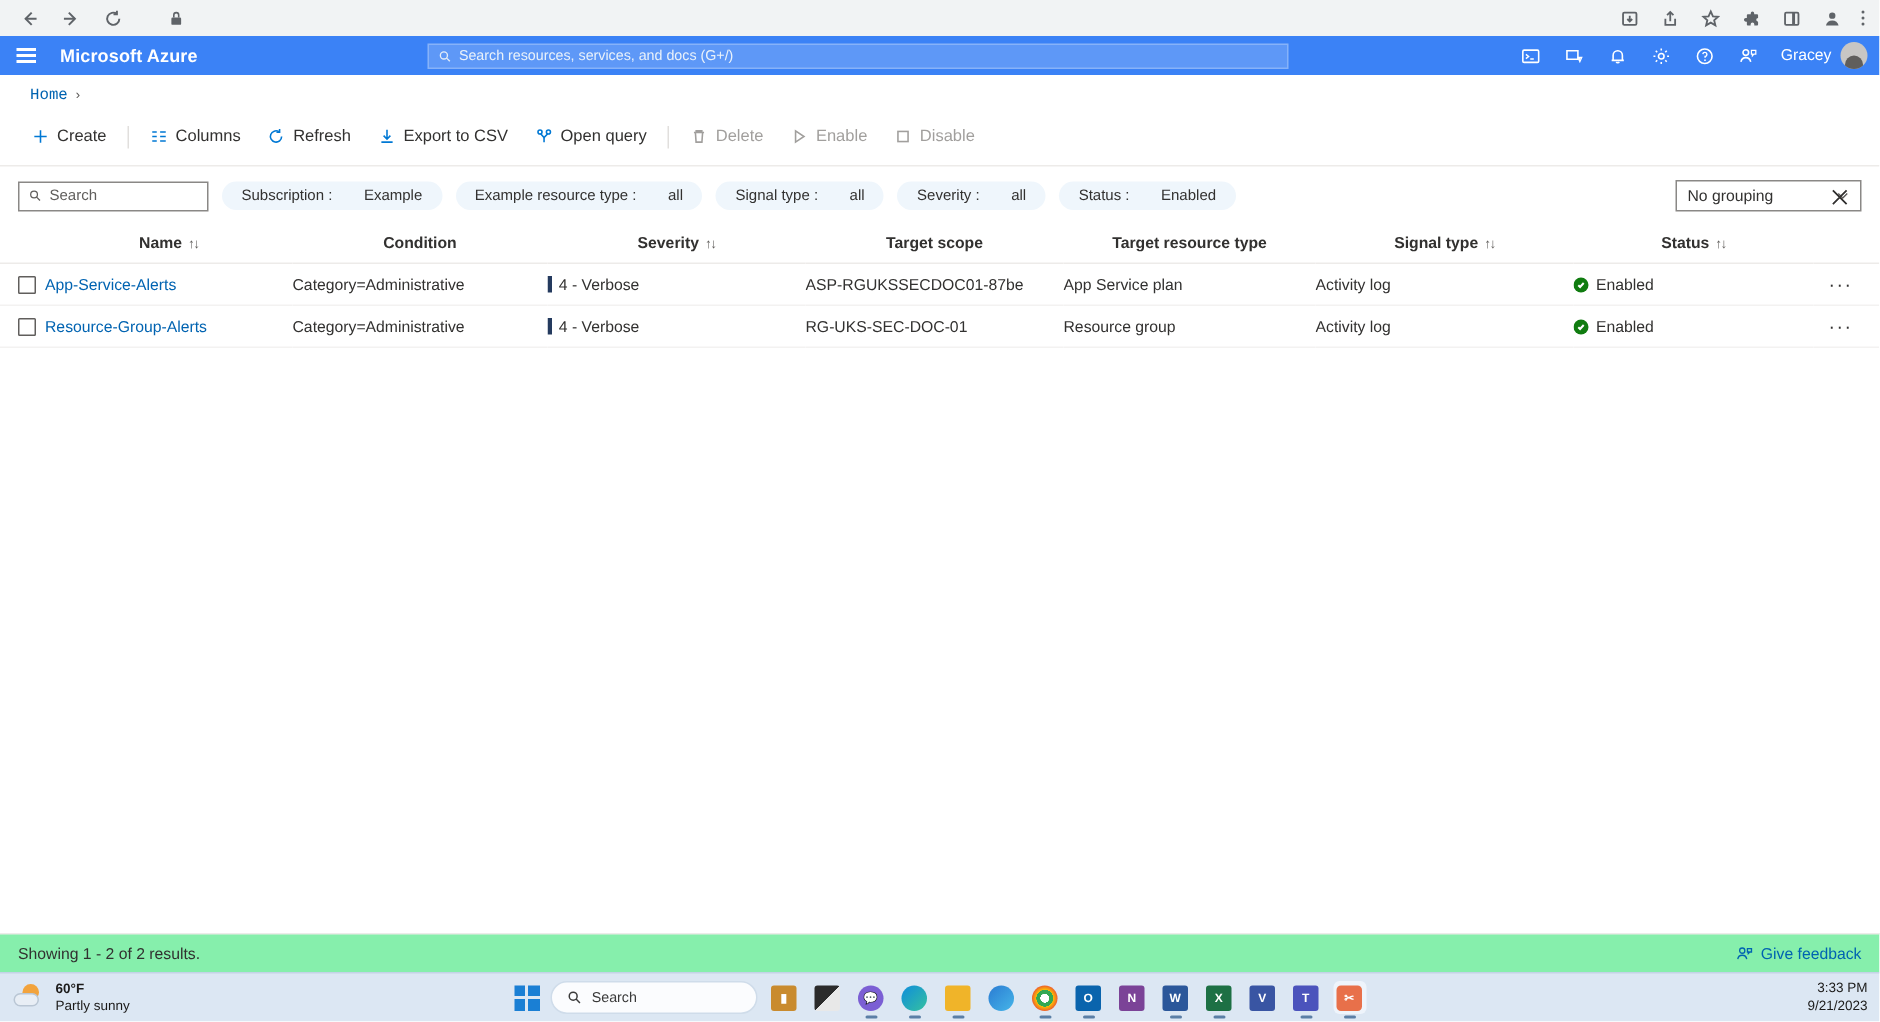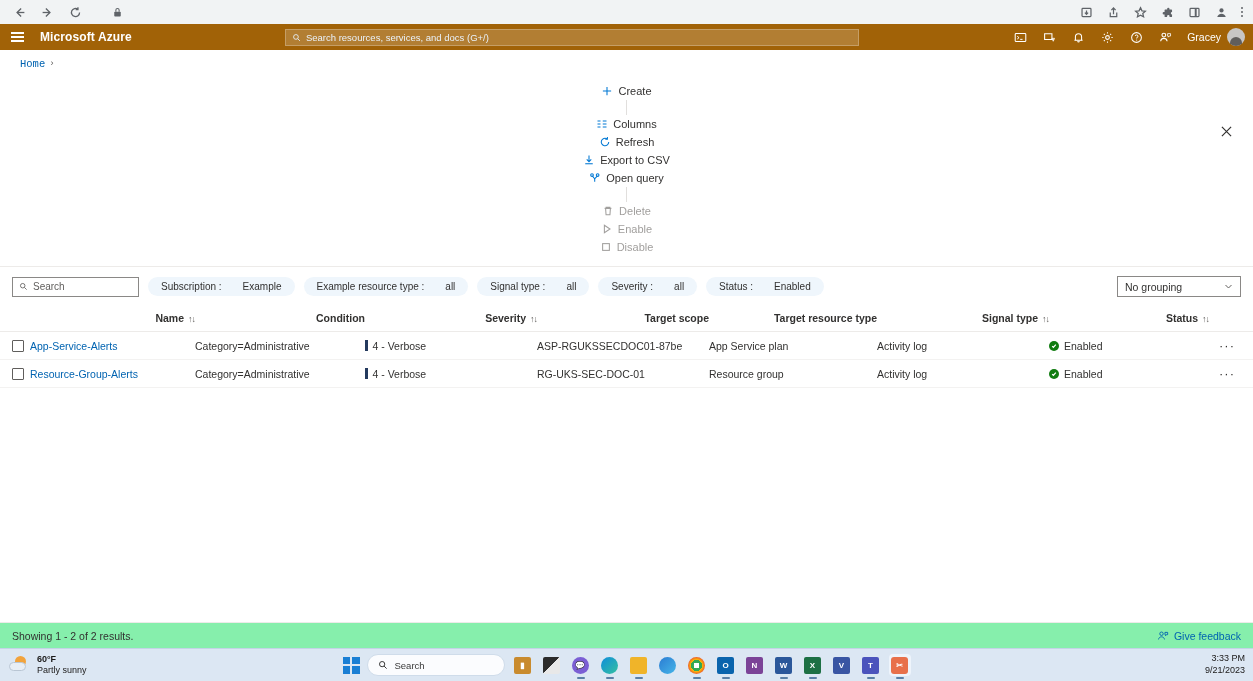--- a/index.html
+++ b/index.html
@@ -22,21 +22,21 @@
   .lock-ic { margin-left: 14px; }
   .lock-ic svg { fill: #5f6368; stroke: none; }
   .browser-spacer { flex: 1; }
   .right-icons { display: flex; align-items: center; gap: 13px; padding-right: 4px; }
   .right-icons .nav-ic svg { stroke-width: 1.5; }
   .br-dots { display: flex; flex-direction: column; gap: 2px; align-items: center; }
   .br-dots i { width: 2px; height: 2px; background: #5f6368; border-radius: 50%; display: block; }
 
   
   .az-header {
-    height: 26px; flex: 0 0 26px; background: #a16207;
+    height: 26px; flex: 0 0 26px; background: #3b82f6;
     display: flex; align-items: center; color: #fff;
   }
   .hamburger {
     width: 34px; height: 26px; display: flex; align-items: center; justify-content: center;
     cursor: pointer;
   }
   .hamburger span { display: block; width: 13px; height: 1.5px; background: #fff; position: relative; }
   .hamburger span::before, .hamburger span::after {
     content: ""; position: absolute; left: 0; width: 13px; height: 1.5px; background: #fff;
   }
@@ -76,21 +76,21 @@
   .title-dots { margin-left: 12px; color: #605e5c; font-size: 13px; letter-spacing: 1px; cursor: pointer; margin-top: 4px; }
   .close-x {
     position: absolute; right: 18px; top: 72px; width: 18px; height: 18px;
     display: flex; align-items: center; justify-content: center; cursor: pointer;
   }
   .close-x svg { width: 11px; height: 11px; stroke: #323130; stroke-width: 1.3; }
 
   
   .cmdbar {
     display: flex; align-items: center; gap: 0; padding: 12px 12px 10px 12px;
-    border-bottom: 1px solid #edebe9; font-size: 11px; color: #323130; flex-direction: column;
+    border-bottom: 1px solid #edebe9; font-size: 11px; color: #323130;
   }
   .cmd {
     display: flex; align-items: center; gap: 5px; padding: 3px 9px;
     cursor: pointer; white-space: nowrap; border-radius: 2px;
   }
   .cmd.disabled { color: #a19f9d; cursor: default; }
   .cmd svg { width: 12px; height: 12px; fill: none; stroke: #0078d4; stroke-width: 1.4; }
   .cmd.disabled svg { stroke: #a19f9d; }
   .cmd-sep { width: 1px; height: 15px; background: #e1dfdd; margin: 0 5px; }
 
@@ -112,21 +112,21 @@
     width: 124px; height: 21px; border: 1px solid #8a8886; background: #fff;
     display: flex; align-items: center; justify-content: space-between;
     padding: 0 7px; font-size: 10.5px; color: #323130; cursor: pointer;
   }
   .grouping svg { width: 9px; height: 9px; stroke: #605e5c; fill: none; stroke-width: 1.3; }
 
   
   .tbl-wrap { flex: 1; overflow: hidden; min-height: 0; }
   table { width: 100%; border-collapse: collapse; table-layout: fixed; }
   thead th {
-    text-align: right; font-size: 10.5px; font-weight: 600; color: #323130;
+    text-align: center; font-size: 10.5px; font-weight: 600; color: #323130;
     padding: 6px 0 7px 0; border-bottom: 1px solid #edebe9; white-space: nowrap;
   }
   .sort-ar { font-size: 9px; color: #605e5c; margin-left: 4px; font-weight: normal; letter-spacing: -1px; }
   tbody td {
     font-size: 10.5px; color: #323130; padding: 6px 0; border-bottom: 1px solid #f3f2f1;
     white-space: nowrap; overflow: hidden; text-overflow: ellipsis;
   }
   .col-chk { width: 30px; padding-left: 12px !important; }
   .col-name { width: 165px; }
   .col-cond { width: 170px; }

